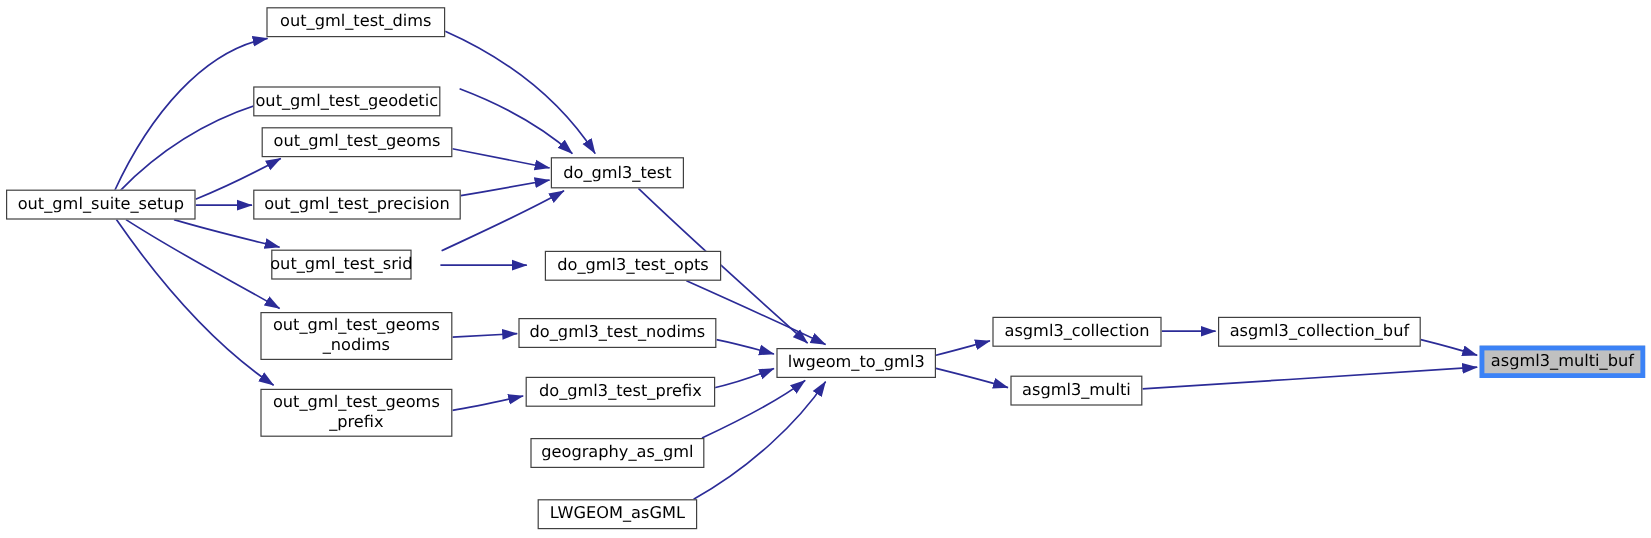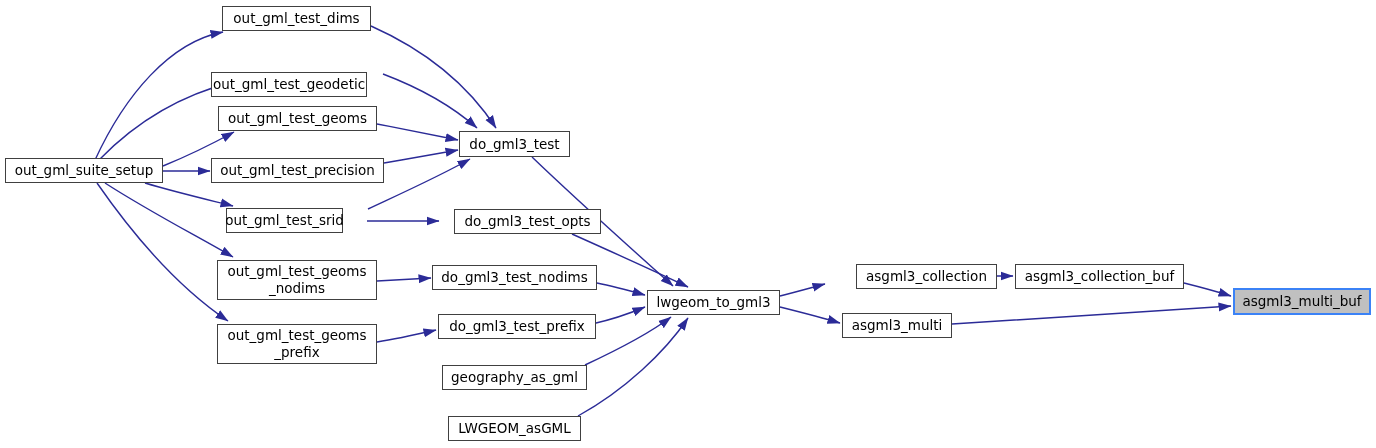--- a/index.html
+++ b/index.html
@@ -26,21 +26,21 @@
     line-height: 17px;
     display: flex;
     align-items: center;
     justify-content: center;
     text-align: center;
     white-space: pre-line;
     cursor: pointer;
   }
   .node.highlight {
     background: #c0c0c0;
-    border: 2px solid #3b82f6;
+    border: 4px solid #3b82f6;
     cursor: default;
   }
   path.edge, line.edge { stroke:#2b2b97; stroke-width:1.4; fill:none; }
 </style>
 </head>
 <body>
 
 <div class="canvas">
 
   <svg class="edges" width="1376" height="448" viewBox="0 0 1376 448" xmlns="http://www.w3.org/2000/svg">
@@ -97,18 +97,18 @@
 
   <div class="node" style="left:459px; top:131px; width:111px; height:26px;">do_gml3_test</div>
   <div class="node" style="left:440px; top:209px; width:147px; height:25px;margin-left:14px;">do_gml3_test_opts</div>
   <div class="node" style="left:432px; top:265px; width:165px; height:25px;">do_gml3_test_nodims</div>
   <div class="node" style="left:438px; top:314px; width:158px; height:25px;">do_gml3_test_prefix</div>
   <div class="node" style="left:442px; top:365px; width:145px; height:25px;">geography_as_gml</div>
   <div class="node" style="left:448px; top:416px; width:133px; height:25px;">LWGEOM_asGML</div>
 
   <div class="node" style="left:647px; top:290px; width:133px; height:25px;">lwgeom_to_gml3</div>
 
-  <div class="node" style="left:856px;  top:264px; width:141px; height:25px;">asgml3_collection</div>
+  <div class="node" style="left:827px;  top:264px; width:141px; height:25px;">asgml3_collection</div>
   <div class="node" style="left:842px;  top:313px; width:110px; height:25px;">asgml3_multi</div>
   <div class="node" style="left:1015px; top:264px; width:169px; height:25px;">asgml3_collection_buf</div>
   <div class="node highlight" style="left:1233px; top:288px; width:138px; height:27px;">asgml3_multi_buf</div>
 
 </div>
 
 </body></html>

